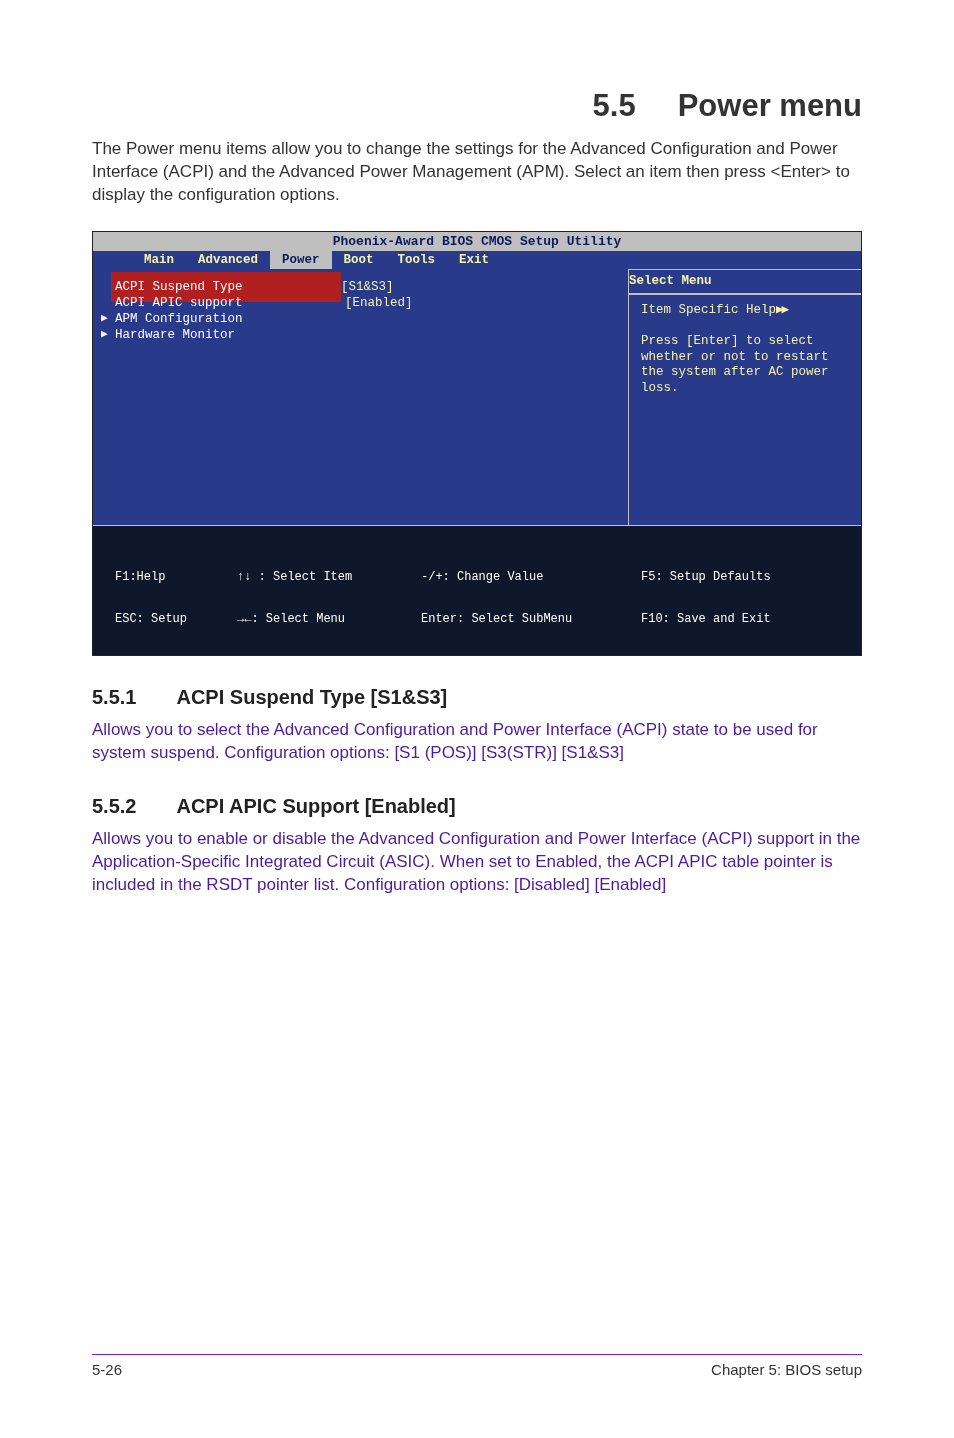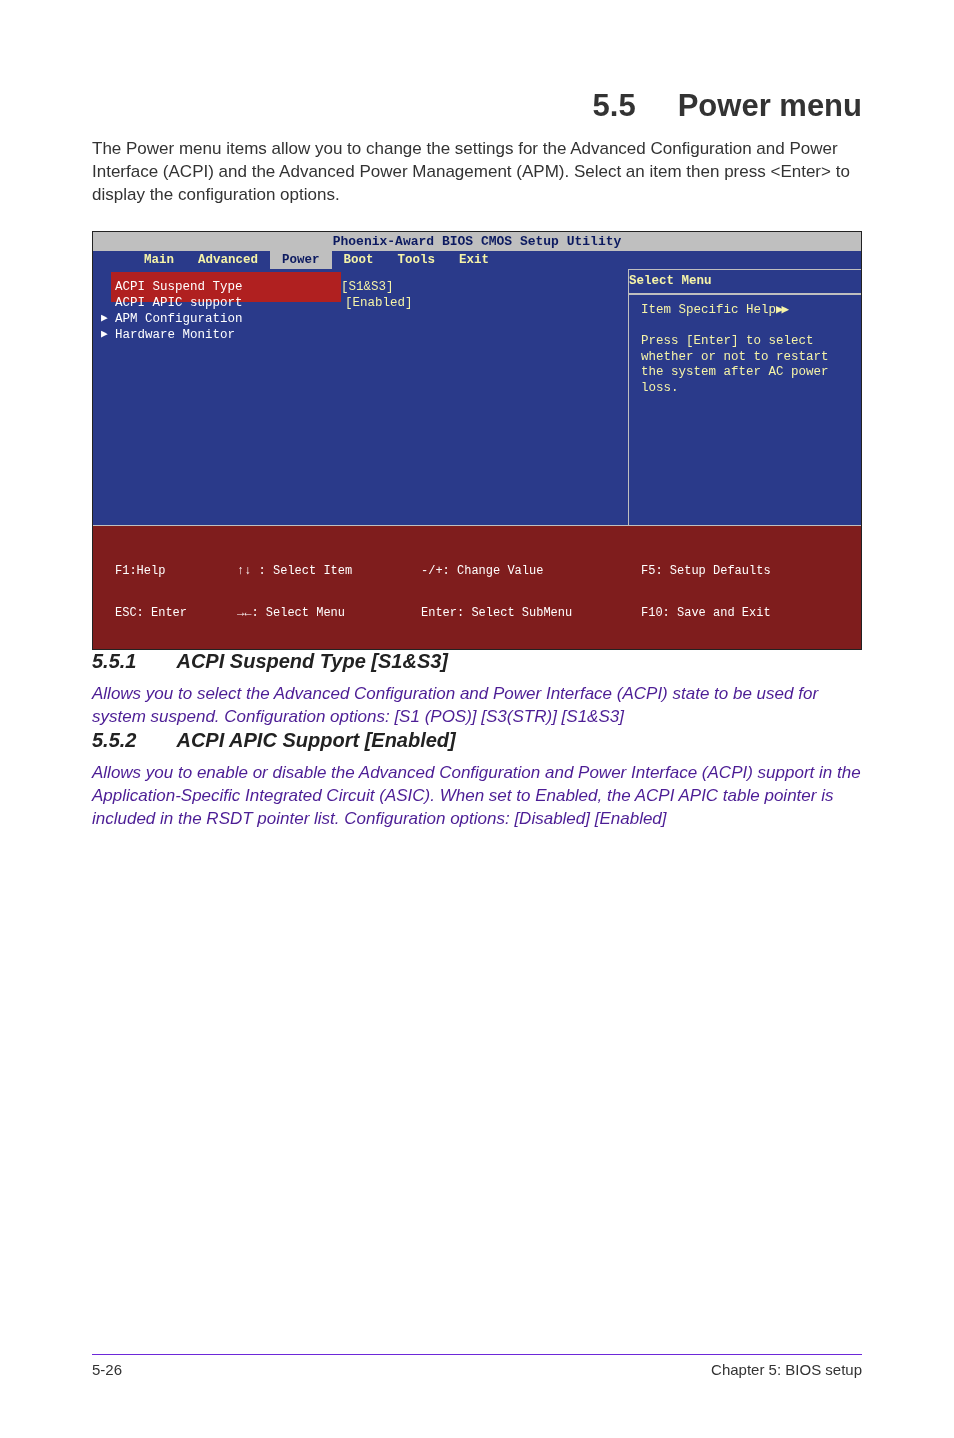--- a/index.html
+++ b/index.html
@@ -131,36 +131,36 @@
     border-top: 1px solid #bfbfbf;
     padding: 8px 10px 8px 12px;
     color: #f6f4a8;
     flex: 1;
     line-height: 1.25;
   }
   .bios-help-arrows {
     letter-spacing: -2px;
   }
   .bios-footer {
-    background: #7f1d1d;
-    color: #ffffff;
-    padding: 10px 4px 1px 22px;
+    background: #0f172a;
+    color: #ffffff;
+    padding: 16px 4px 1px 22px;
     display: flex;
     white-space: pre;
     font-size: 12px;
     border-top: 1px solid #bfbfbf;
   }
   .bios-footer .col {
     flex: 0 0 auto;
   }
   .bios-footer .c1 { width: 122px; }
   .bios-footer .c2 { width: 184px; }
   .bios-footer .c3 { width: 220px; }
   .subsection {
-    font-style: italic;
+    margin-top: 30px;
   }
   .subsection-title {
     font-size: 20px;
     font-weight: bold;
     color: #222;
     margin-bottom: 10px;
   }
   .subsection-number {
     display: inline-block;
     margin-right: 40px;
@@ -234,21 +234,21 @@
           <span>Item Specific Help</span><span class="bios-help-arrows">▶▶</span>
           <br><br>
           <span>Press [Enter] to select whether or not to restart the system after AC power loss.</span>
         </div>
       </div>
     </div>
 
     <div class="bios-footer">
       <div class="col c1">
         <div>F1:Help</div>
-        <div>ESC: Enter</div>
+        <div>ESC: Setup</div>
       </div>
       <div class="col c2">
         <div>↑↓ : Select Item</div>
         <div>→←: Select Menu</div>
       </div>
       <div class="col c3">
         <div>-/+: Change Value</div>
         <div>Enter: Select SubMenu</div>
       </div>
       <div class="col">

